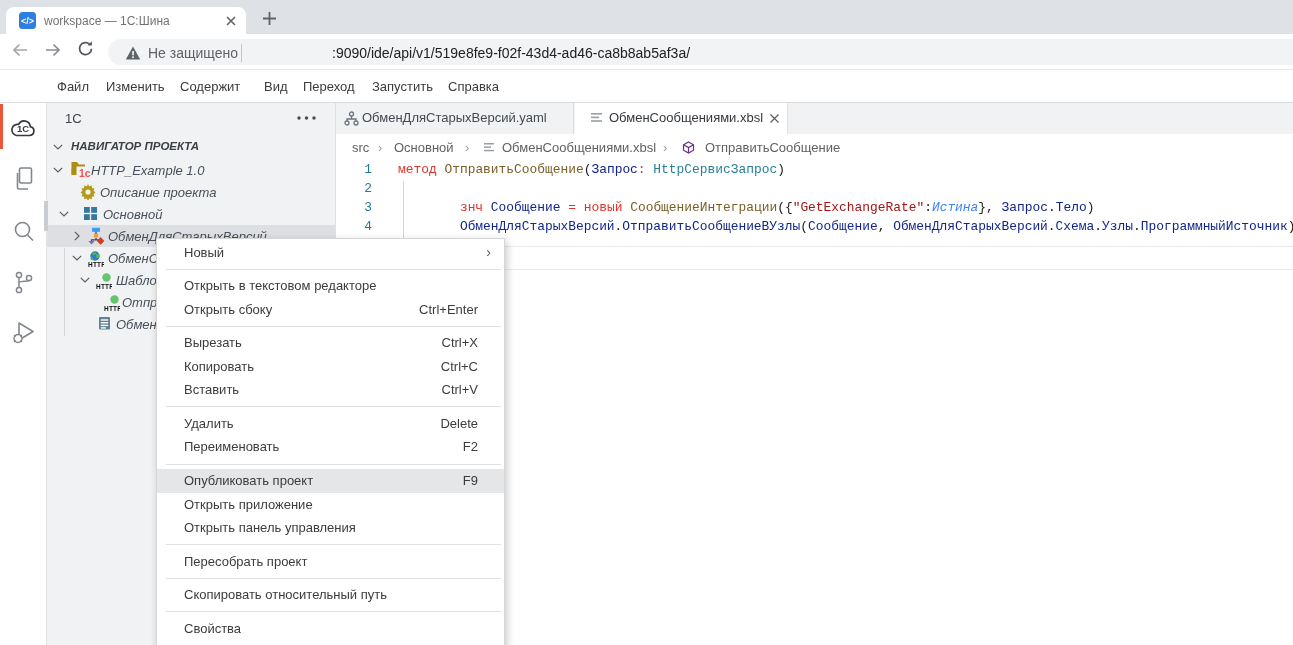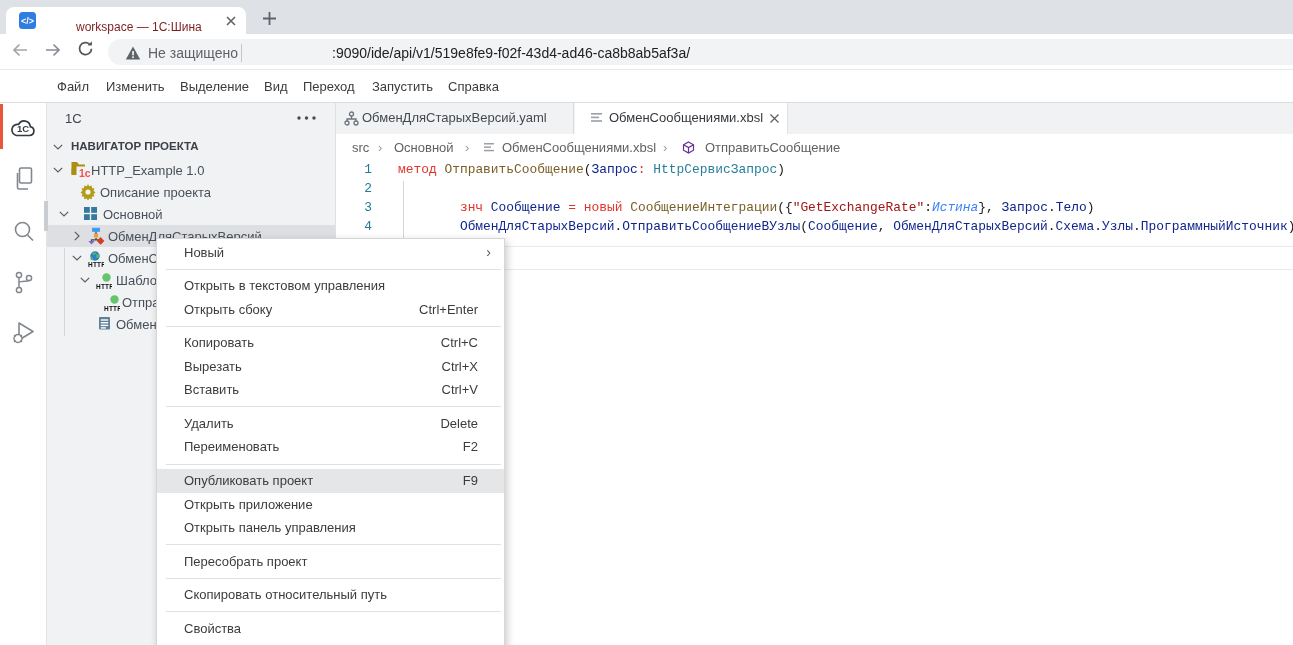--- a/index.html
+++ b/index.html
@@ -3,39 +3,39 @@
 <meta charset="utf-8">
 <style>
 * { margin:0; padding:0; box-sizing:border-box; }
 html,body { width:1293px; height:645px; overflow:hidden; font-family:"Liberation Sans", sans-serif; }
 #page { position:relative; width:1293px; height:645px; background:#fff; }
 .abs { position:absolute; }
 
 
 #tabstrip { left:0; top:0; width:1293px; height:34px; background:#dee1e6; }
 #btab { left:6px; top:7px; width:240px; height:27px; background:#fff; border-radius:8px 8px 0 0; }
-#btab-title { left:38px; top:13px; color:#7f1d1d; font-size:12px; line-height:14px; white-space:nowrap;margin-left:32px; }
+#btab-title { left:38px; top:7px; color:#737373; font-size:12px; line-height:14px; white-space:nowrap; }
 #btab-x { left:217px; top:6px; width:16px; height:16px; color:#5f6368; }
 #newtab { left:261px; top:10px; width:17px; height:17px; color:#5f6368; }
 #addrrow { left:0; top:34px; width:1293px; height:36px; background:#fff; border-bottom:1px solid #e8eaed; }
 #pill { left:108px; top:5px; width:1185px; height:26px; background:#f1f3f4; border-radius:13px 0 0 13px; }
 #notsec { left:40px; top:6px; font-size:14px; color:#5f6368;text-align:center; }
 #pillsep { left:133px; top:5px; width:1px; height:18px; background:#c6c6c6; }
 #urltxt { left:224px; top:6px; font-size:14px; color:#202124; letter-spacing:0px; white-space:nowrap; }
 
 #appmenu { left:0; top:71px; width:1293px; height:32px; background:#fff; border-bottom:1px solid #dcdcdc; font-size:13px; color:#3b3b3b; }
 #appmenu span { position:absolute; top:8px; }
 
 #actbar { left:0; top:103px; width:47px; height:542px; background:#fff; border-right:1px solid #e4e4e4; }
 #actsel { left:0; top:1px; width:3px; height:45px; background:#e8563c; }
 
 #sidebar { left:47px; top:103px; width:289px; height:542px; background:#f1f2f4; border-right:1px solid #e0e0e0; }
 #sbhead { left:18px; top:8px; font-size:13px; color:#3f3f46; }
 .trow { position:absolute; left:0; width:288px; height:22px; }
-.trow .lbl { position:absolute; top:4px; font-size:13px; color:#47505a; white-space:nowrap; }
+.trow .lbl { position:absolute; top:4px; font-size:13px; color:#47505a; white-space:nowrap;font-style:italic; }
 .chev { position:absolute; width:12px; height:12px; }
 #guide { left:16.5px; top:145px; width:1px; height:88px; background:#d4d6d8; }
 
 #editor { left:336px; top:103px; width:957px; height:542px; background:#fff; }
 #etabs { left:0; top:0; width:957px; height:31px; background:#f1f2f4; border-bottom:0; }
 #etab1 { left:0; top:0; width:238px; height:31px; border-right:1px solid #d9dbde; }
 #etab2 { left:239px; top:0; width:213px; height:31px; background:#fff; border-right:1px solid #dfe1e4; }
 .etablbl { position:absolute; top:7px; font-size:13px; white-space:nowrap; }
 #crumbs { left:0; top:31px; width:957px; height:27px; background:#fff; font-size:13px; color:#616161; }
 .crumb { position:absolute; top:6px; white-space:nowrap; }
@@ -93,21 +93,21 @@
         </svg>
       <div class="abs" id="notsec">Не защищено</div>
       <div class="abs" id="pillsep"></div>
       <div class="abs" id="urltxt">:9090/ide/api/v1/519e8fe9-f02f-43d4-ad46-ca8b8ab5af3a/</div>
     </div>
   </div>
 
   <div class="abs" id="appmenu">
     <span style="left:57px">Файл</span>
     <span style="left:106px">Изменить</span>
-    <span style="left:180px">Выделение</span>
+    <span style="left:180px">Содержит</span>
     <span style="left:264px">Вид</span>
     <span style="left:303px">Переход</span>
     <span style="left:372px">Запустить</span>
     <span style="left:448px">Справка</span>
   </div>
 
   <div class="abs" id="actbar">
     <div class="abs" id="actsel"></div>
     <svg class="abs" style="left:10px;top:15px" width="26" height="20" viewBox="0 0 26 20">
       <path d="M6.5 17.5 h13 a4.5 4.5 0 0 0 0.8 -8.9 a6.2 6.2 0 0 0 -11.7 -2.2 a5.6 5.6 0 0 0 -2.1 11.1 z" fill="none" stroke="#353b41" stroke-width="1.7"></path>
@@ -284,25 +284,25 @@
       <div class="ln" style="top:59.4px;left:0">4</div>
       <div class="cl" style="left:62px;top:1.5px"><span class="kw">метод</span> <span class="fn">ОтправитьСообщение</span>(<span class="vr">Запрос</span><span class="kw">:</span> <span class="ty">HttpСервисЗапрос</span>)</div>
       <div class="cl" style="left:62px;top:40.1px">        <span class="kw">знч</span> <span class="vr">Сообщение</span> <span class="kw">=</span> <span class="kw">новый</span> <span class="fn">СообщениеИнтеграции</span>({<span class="st">"GetExchangeRate"</span>:<span class="ct">Истина</span>}, <span class="vr">Запрос</span>.<span class="vr">Тело</span>)</div>
       <div class="cl" style="left:62px;top:59.4px">        <span class="vr">ОбменДляСтарыхВерсий</span>.<span class="vr">ОтправитьСообщениеВУзлы</span>(<span class="vr">Сообщение</span>, <span class="vr">ОбменДляСтарыхВерсий</span>.<span class="vr">Схема</span>.<span class="vr">Узлы</span>.<span class="vr">ПрограммныйИсточник</span>)</div>
     </div>
   </div>
 
   <div class="abs" id="cmenu">
     <div class="mi">Новый<span class="sub">›</span></div>
     <div class="msep"></div>
-    <div class="mi">Открыть в текстовом управления</div>
+    <div class="mi">Открыть в текстовом редакторе</div>
     <div class="mi">Открыть сбоку<span class="sc">Ctrl+Enter</span></div>
     <div class="msep"></div>
+    <div class="mi">Вырезать<span class="sc">Ctrl+X</span></div>
     <div class="mi">Копировать<span class="sc">Ctrl+C</span></div>
-    <div class="mi">Вырезать<span class="sc">Ctrl+X</span></div>
     <div class="mi">Вставить<span class="sc">Ctrl+V</span></div>
     <div class="msep"></div>
     <div class="mi">Удалить<span class="sc">Delete</span></div>
     <div class="mi">Переименовать<span class="sc">F2</span></div>
     <div class="msep"></div>
     <div class="mi hl">Опубликовать проект<span class="sc">F9</span></div>
     <div class="mi">Открыть приложение</div>
     <div class="mi">Открыть панель управления</div>
     <div class="msep"></div>
     <div class="mi">Пересобрать проект</div>

